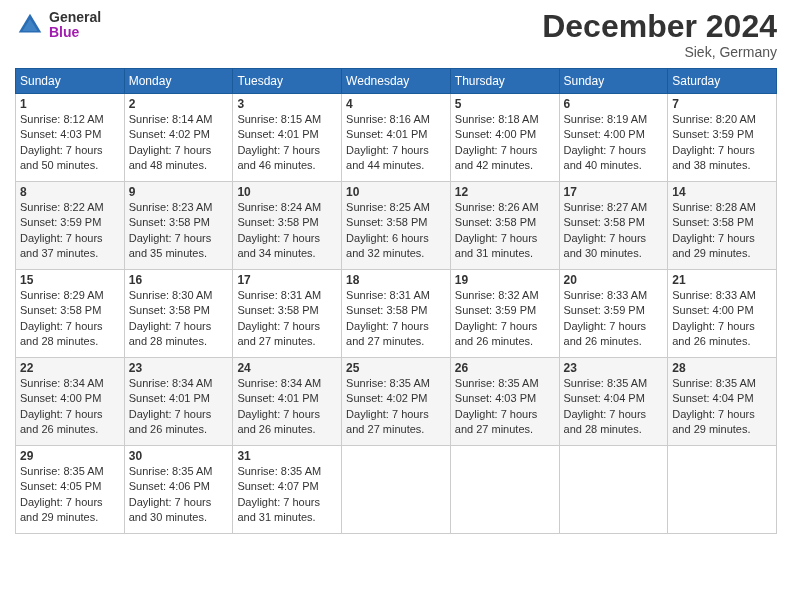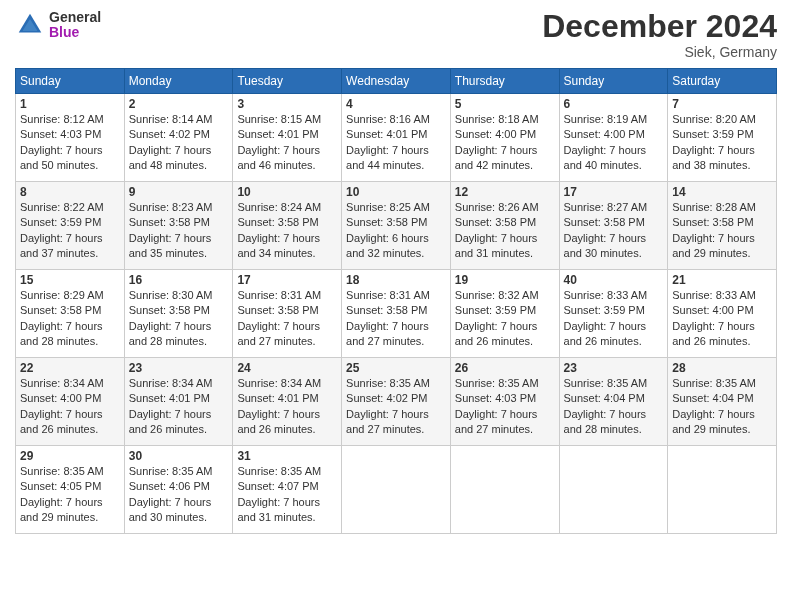--- a/index.html
+++ b/index.html
@@ -286,21 +286,21 @@
       </td>
           <td>
         <span class="day-number">19</span>
         <div class="day-info">
           <span>Sunrise: 8:32 AM</span><br>
           <span>Sunset: 3:59 PM</span><br>
           <span>Daylight: 7 hours and 26 minutes.</span>
         </div>
       </td>
           <td>
-        <span class="day-number">40</span>
+        <span class="day-number">20</span>
         <div class="day-info">
           <span>Sunrise: 8:33 AM</span><br>
           <span>Sunset: 3:59 PM</span><br>
           <span>Daylight: 7 hours and 26 minutes.</span>
         </div>
       </td>
           <td>
         <span class="day-number">21</span>
         <div class="day-info">
           <span>Sunrise: 8:33 AM</span><br>

